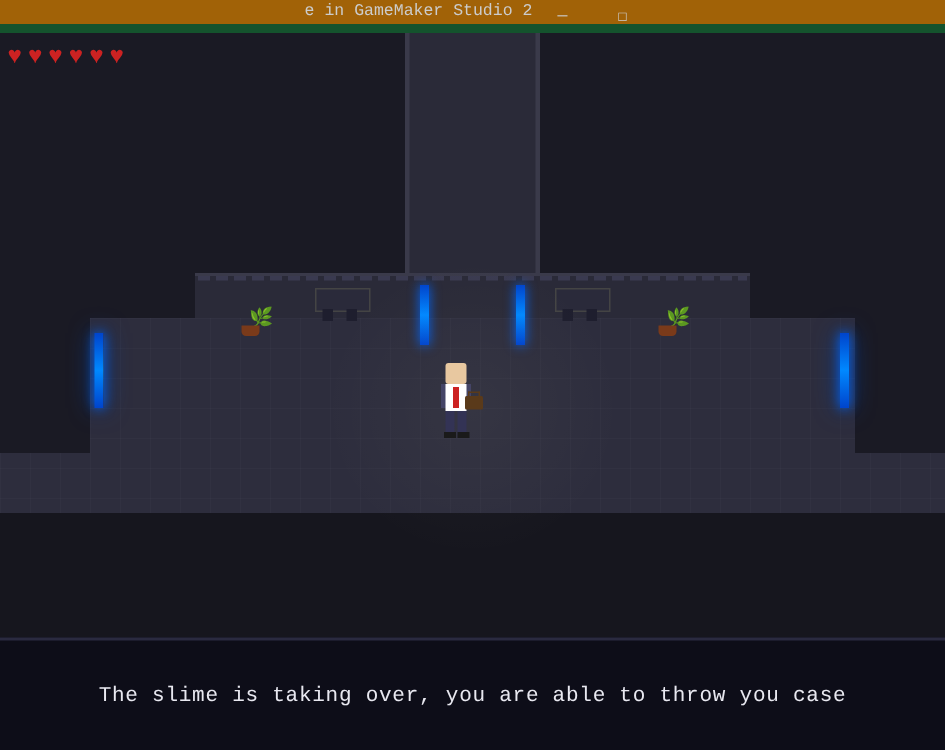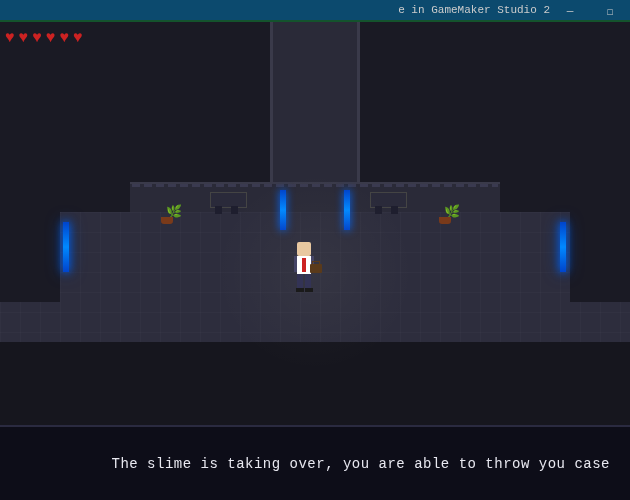--- a/index.html
+++ b/index.html
@@ -16,29 +16,29 @@
       width: 630px;
       height: 500px;
       position: relative;
       overflow: hidden;
     }
 
     
     #title-bar {
       width: 100%;
       height: 22px;
-      background: #0c4a6e;
+      background: #a16207;
       display: flex;
       align-items: center;
-      justify-content: flex-end;
+      justify-content: center;
       position: absolute;
       top: 0;
       left: 0;
       z-index: 100;
-      border-bottom: 2px solid #14532d;
+      border-bottom: 6px solid #14532d;
     }
 
     #title-text {
       font-size: 11px;
       color: #ccc;
       padding-left: 8px;
     }
 
     #window-controls {
       display: flex;
@@ -426,21 +426,21 @@
     #dialog-box {
       position: absolute;
       bottom: 0;
       left: 0;
       width: 630px;
       height: 75px;
       background: #0d0d18;
       border-top: 2px solid #2a2a40;
       display: flex;
       align-items: center;
-      justify-content: flex-end;
+      justify-content: center;
       z-index: 20;
     }
 
     #dialog-text {
       color: #e8e8f0;
       font-size: 14px;
       text-align: center;
       padding: 0 20px;
       font-family: 'Courier New', monospace;
       letter-spacing: 0.5px;

